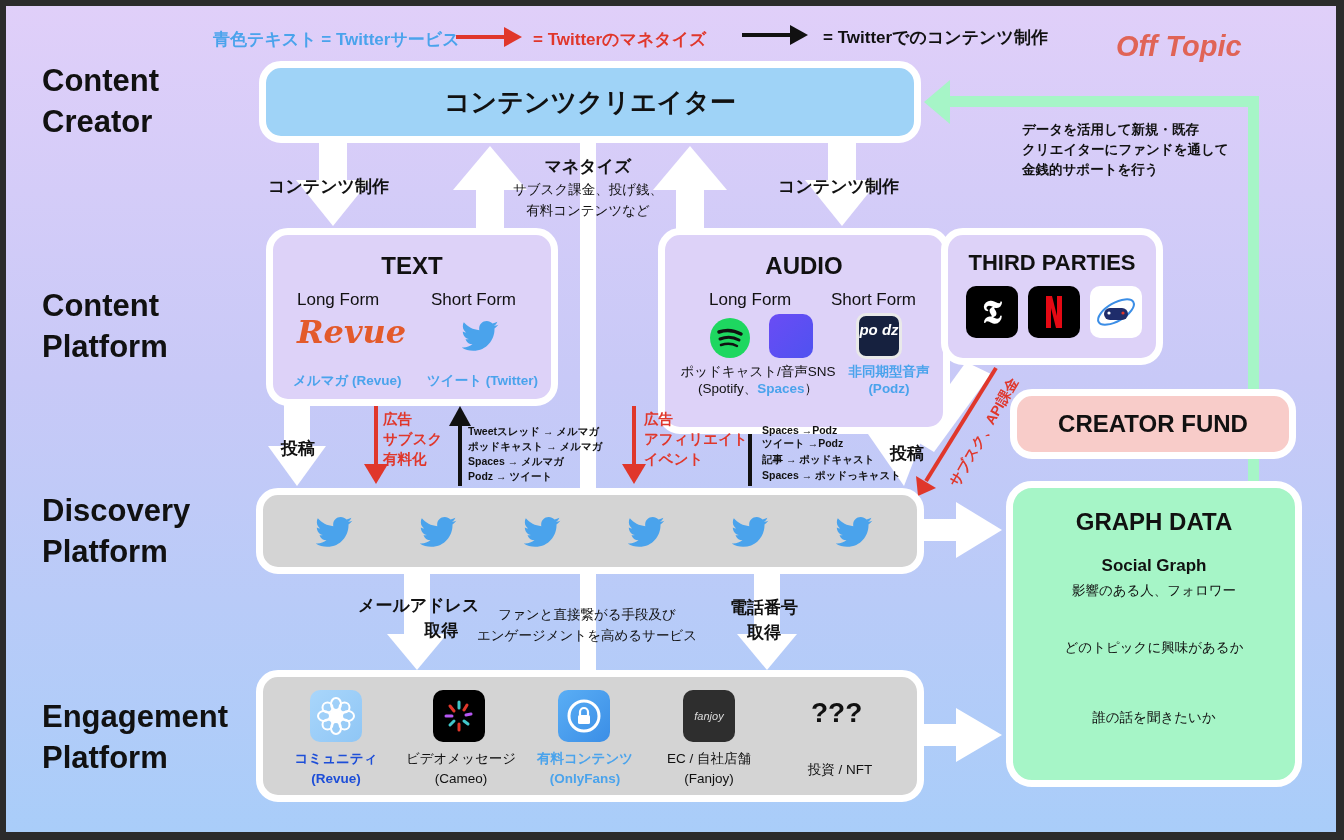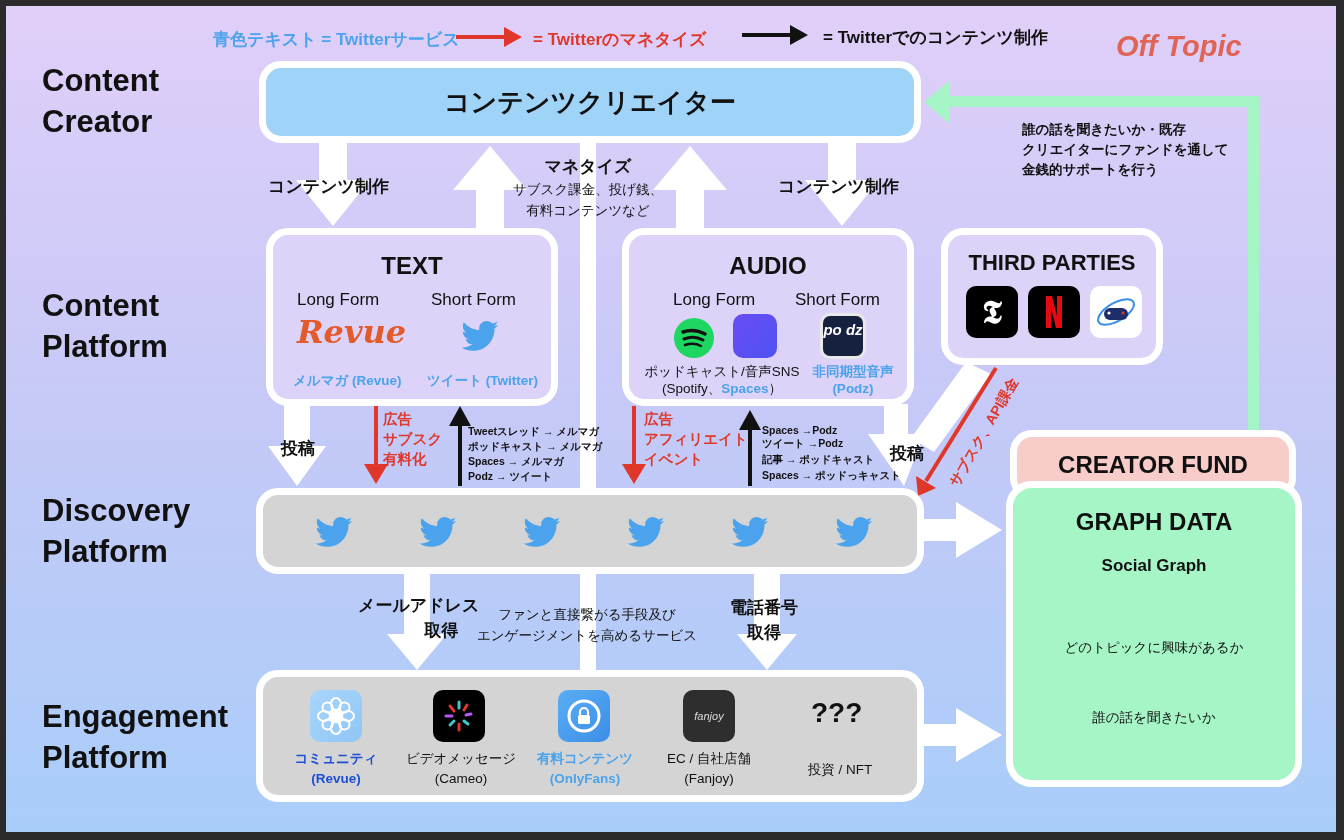--- a/index.html
+++ b/index.html
@@ -14,24 +14,24 @@
   .row-label { position: absolute; left: 36px; font-weight: 700; font-size: 31px; line-height: 41px; }
   .legend { position: absolute; top: 22px; font-size: 17px; font-weight: 700; }
   .blue { color: #4aa3ec; }
   .red { color: #e0372b; }
   .box {
     position: absolute; border: 7px solid #fff; border-radius: 22px;
   }
   .creator-box { left: 253px; top: 55px; width: 662px; height: 82px; background: #9fd3f7;
     display:flex; align-items:center; justify-content:center; font-size: 26px; font-weight: 700; }
   .text-box { left: 260px; top: 222px; width: 292px; height: 178px; background: #ddd2f8; }
-  .audio-box { left: 616px; top: 222px; width: 292px; height: 178px; background: #ddd2f8; }
+  .audio-box { left: 652px; top: 222px; width: 292px; height: 206px; background: #ddd2f8; }
   .third-box { left: 935px; top: 222px; width: 222px; height: 137px; background: #ddd2f8; }
   .fund-box { left: 1004px; top: 383px; width: 286px; height: 70px; background: #f8ccc9;
-    display:flex; align-items:center; justify-content:center; font-size: 24px; font-weight: 700; margin-top: 41px; }
+    display:flex; align-items:center; justify-content:center; font-size: 24px; font-weight: 700; }
   .discovery-box { left: 250px; top: 482px; width: 668px; height: 86px; background: #d4d4d4; }
   .engage-box { left: 250px; top: 664px; width: 668px; height: 132px; background: #d4d4d4; }
   .graph-box { left: 1000px; top: 475px; width: 296px; height: 306px; background: #a6f5c7; border-radius: 26px; }
   .box-title { position: absolute; width: 100%; text-align: center; font-weight: 700; font-size: 24px; }
   .sub { position: absolute; font-size: 17px; text-align: center; }
   .cap { position: absolute; font-size: 13.5px; font-weight: 700; text-align: center; line-height: 17px; }
   .cap-normal { position: absolute; font-size: 13.5px; text-align: center; line-height: 17px; }
   .arrow-label { position: absolute; font-weight: 700; font-size: 17px; }
   .small { position: absolute; font-size: 10.5px; font-weight: 700; line-height: 15px; }
   .red-label { position: absolute; font-weight: 700; font-size: 14.5px; line-height: 20px; color: #e0372b; }
@@ -166,21 +166,21 @@
   <div class="box creator-box">コンテンツクリエイター</div>
 
   <div class="arrow-label" style="left:262px; top:169px;">コンテンツ制作</div>
   <div class="arrow-label" style="left:772px; top:169px;">コンテンツ制作</div>
   <div class="abs" style="left:480px; top:149px; width:204px; text-align:center;">
     <div style="font-weight:700; font-size:17px;">マネタイズ</div>
     <div style="font-size:13.5px; margin-top:3px;">サブスク課金、投げ銭、</div>
     <div style="font-size:13.5px; margin-top:3px;">有料コンテンツなど</div>
   </div>
   <div class="abs" style="left:1016px; top:114px; font-size:13.5px; font-weight:700; line-height:20px;">
-    <div>誰の話を聞きたいか・既存</div>
+    <div>データを活用して新規・既存</div>
     <div>クリエイターにファンドを通して</div>
     <div>金銭的サポートを行う</div>
   </div>
 
   <div class="box text-box">
     <div class="box-title" style="top:17px;">TEXT</div>
     <div class="sub" style="left:24px; top:55px;">Long Form</div>
     <div class="sub" style="left:158px; top:55px;">Short Form</div>
     <div class="abs" style="left:24px; top:78px; font-family:'DejaVu Serif', serif; font-style:italic; font-weight:700; font-size:32px; color:#e35a2b;">Revue</div>
     <svg class="bird" style="left:184px; top:82px;" viewBox="0 0 24 24">
@@ -354,20 +354,21 @@
         <div class="abs" style="left: 507px; width: 140px; text-align: center; font-size: 13.5px; line-height: 20px; top: 83px;">
           <div>投資 / NFT</div>
         </div>
       </div>
   </div>
 
   <div class="box graph-box">
     <div class="box-title" style="top:20px;">GRAPH DATA</div>
     <div class="abs" style="left:0; top:68px; width:100%; text-align:center;">
       <div style="font-weight:700; font-size:17px;">Social Graph</div>
+      <div style="font-size:13.5px; margin-top:6px;">影響のある人、フォロワー</div>
     </div>
     <div class="abs" style="left:0; top:145px; width:100%; text-align:center;">
       <div style="font-size:13.5px; margin-top:6px;">どのトピックに興味があるか</div>
     </div>
     <div class="abs" style="left:0; top:217px; width:100%; text-align:center;">
       <div style="font-size:13.5px; margin-top:4px;">誰の話を聞きたいか</div>
     </div>
   </div>
 </div>
 

